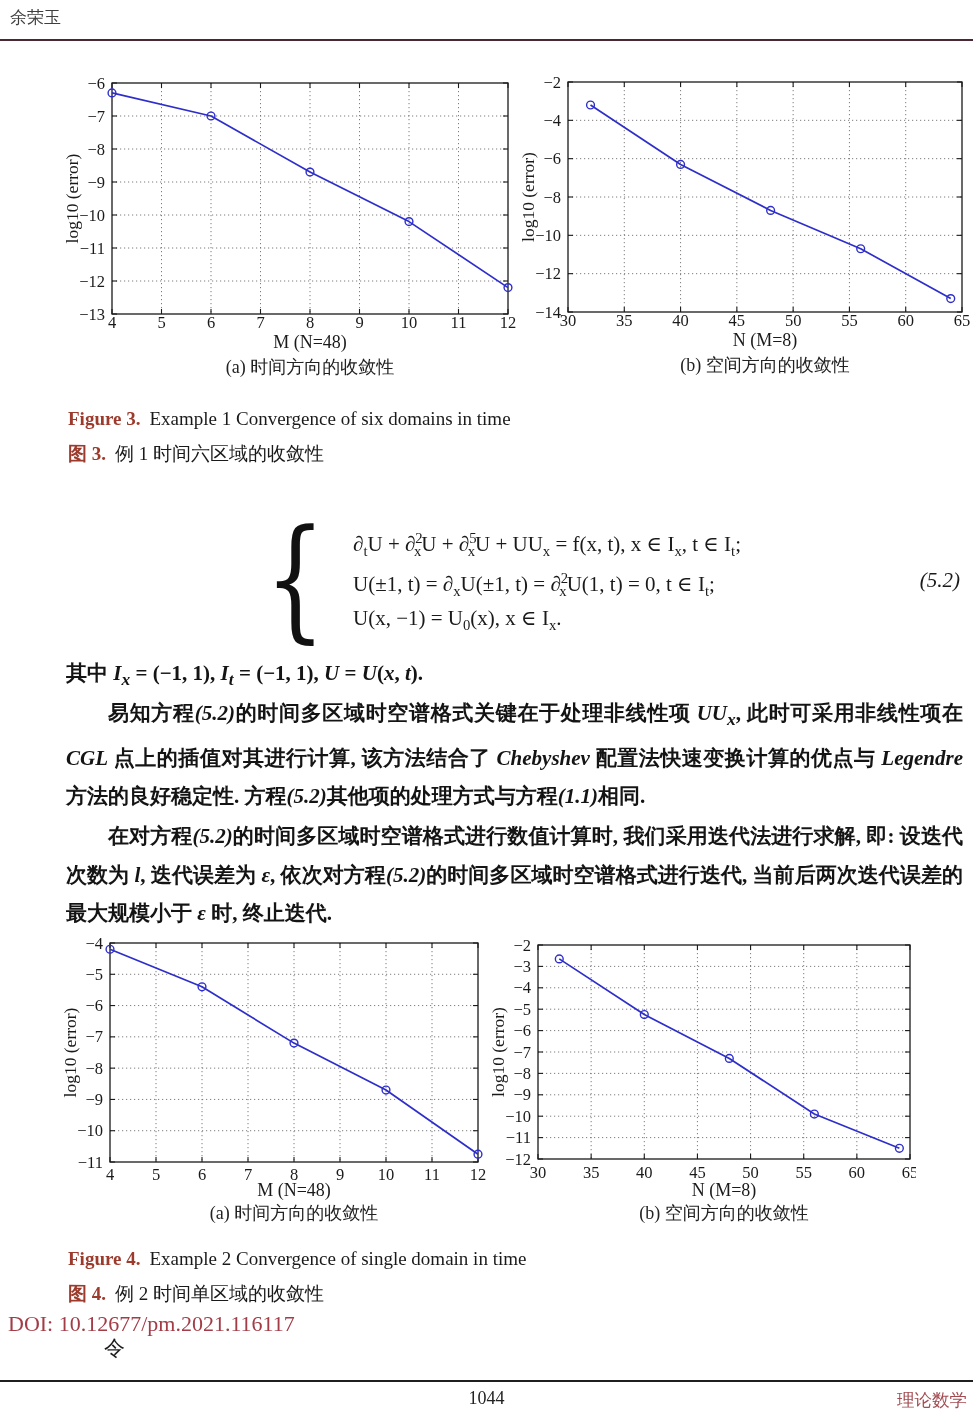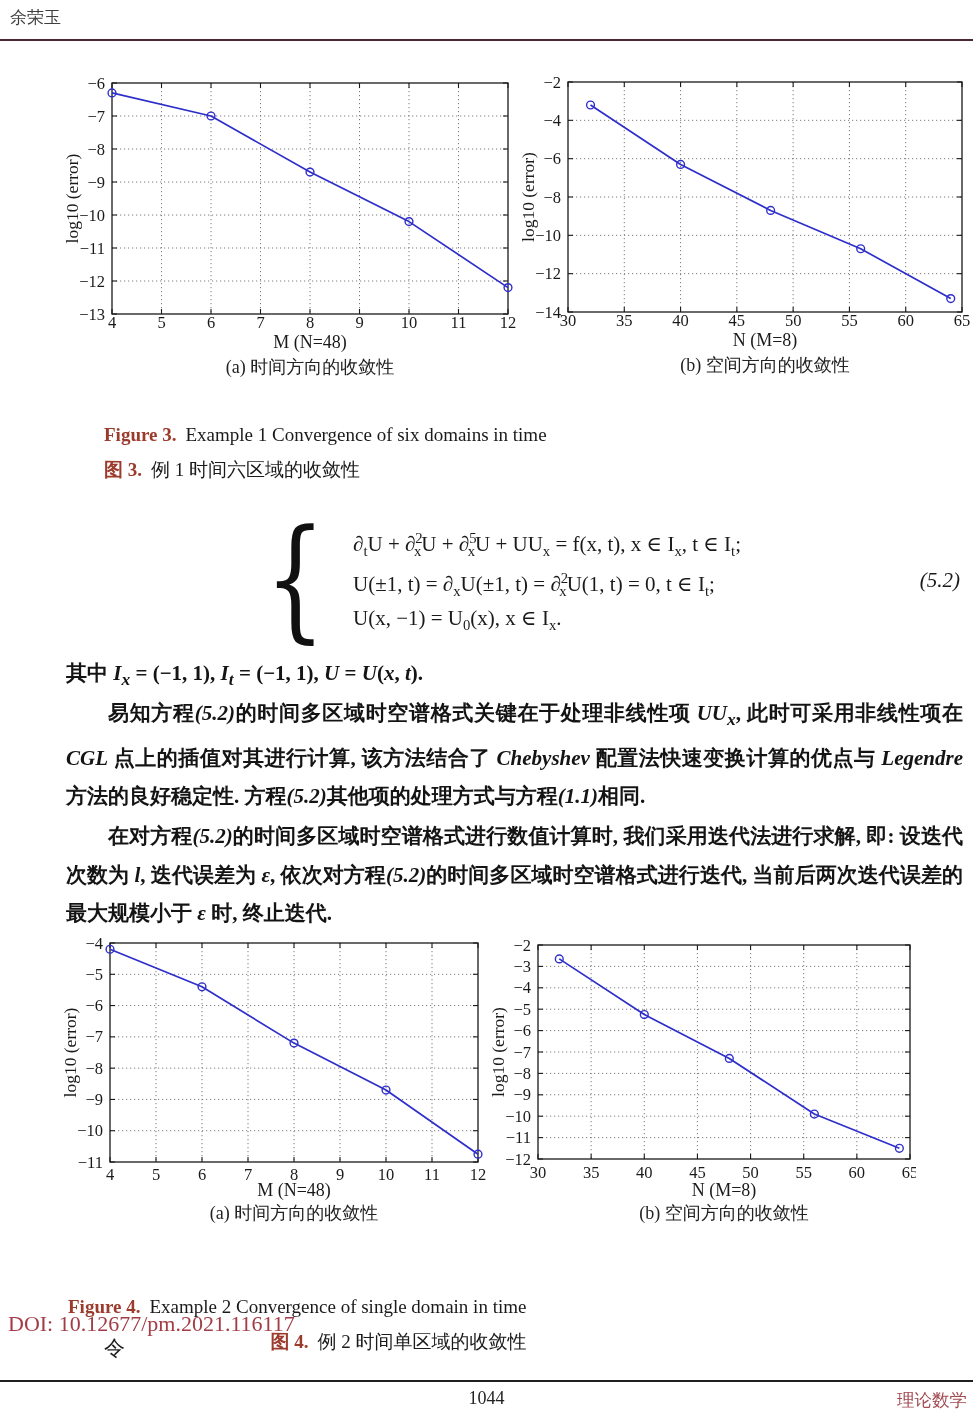--- a/index.html
+++ b/index.html
@@ -6,22 +6,22 @@
   .page{position:relative;width:973px;height:1414px;margin:0 auto;background:#ffffff;
         font-family:"Liberation Serif","DejaVu Serif",serif;color:#1a1a1a;overflow:hidden;}
   .author{position:absolute;left:10px;top:6px;font-size:17px;color:#3f3f3f;}
   .rule{position:absolute;left:0;width:100%;}
   .top-rule{top:39px;height:2px;background:#4b2831;}
   .bottom-rule{top:1380px;height:2px;background:#1f1f1f;}
   .chart{position:absolute;}
   .figcap{position:absolute;left:68px;font-size:19px;color:#1a1a1a;}
   .figcap-line{margin-bottom:11px;white-space:nowrap;}
   .figcap-label{color:#9c3a2c;font-weight:bold;margin-right:9px;}
-  #cap3{top:424px;margin-left:36px;}
-  #cap4{top:1296px;text-align:right;}
+  #cap3{top:408px;}
+  #cap4{top:1248px;}
   .equation{position:absolute;left:265px;top:512px;display:flex;align-items:center;}
   .brace{font-size:132px;line-height:132px;font-family:"DejaVu Serif",serif;
          transform:scaleX(0.72);transform-origin:left center;font-weight:400;color:#111;}
   .eq-lines{margin-left:4px;}
   .eq-line{font-size:21px;height:40px;line-height:40px;white-space:nowrap;}
   .eq-line sup,.eq-line sub{font-size:70%;}
   .eq-line sup + sub{margin-left:-0.6em;}
   .eq-number{position:absolute;right:13px;top:568px;font-size:21px;font-style:italic;}
   .para{position:absolute;left:66px;width:897px;font-size:21px;line-height:38.5px;
         text-align:justify;color:#141414;font-weight:bold;}

